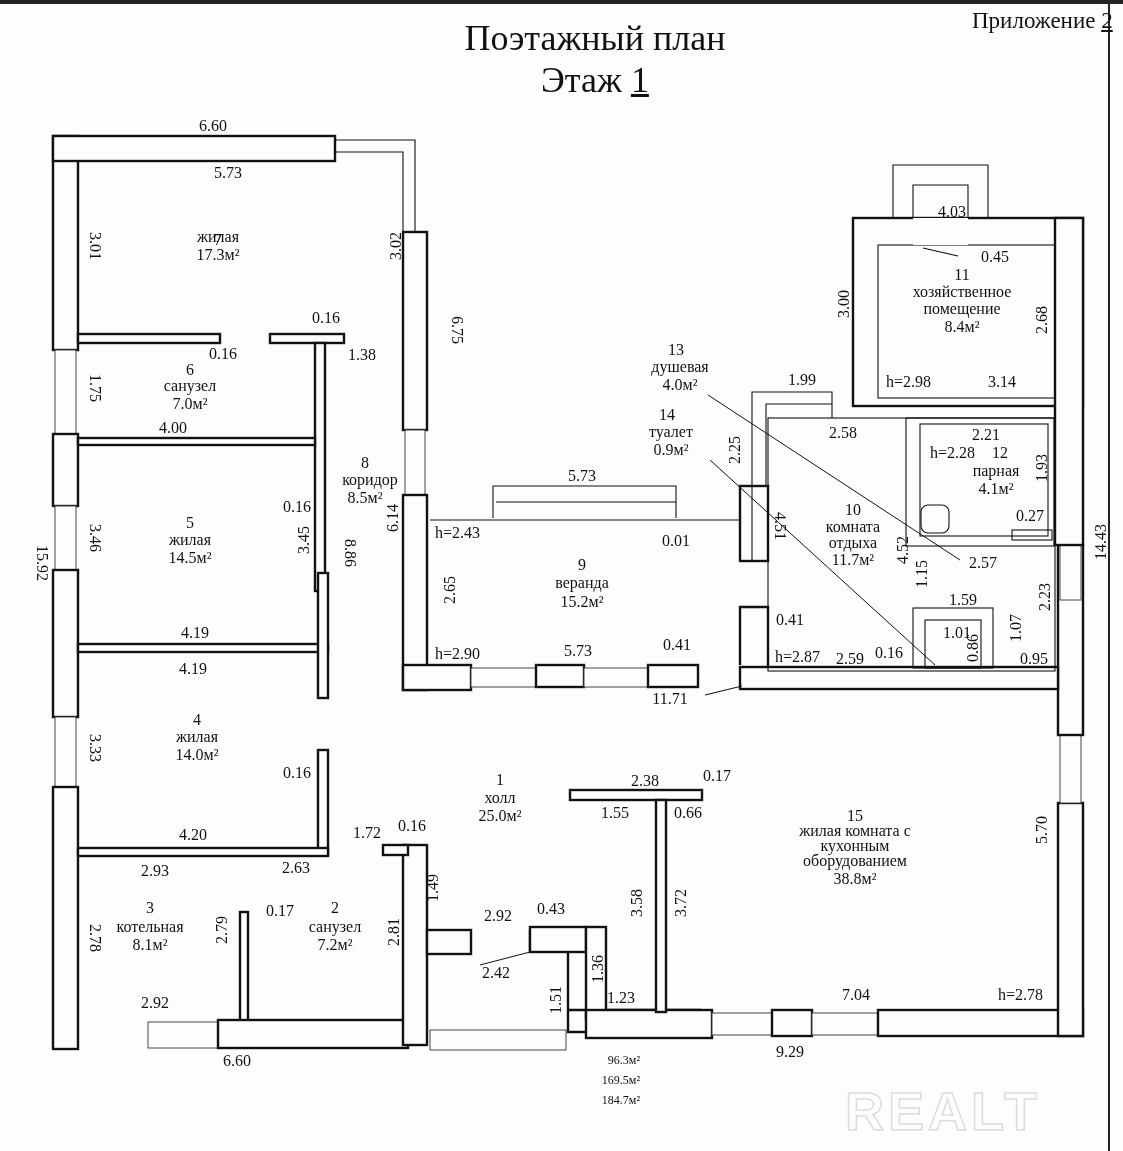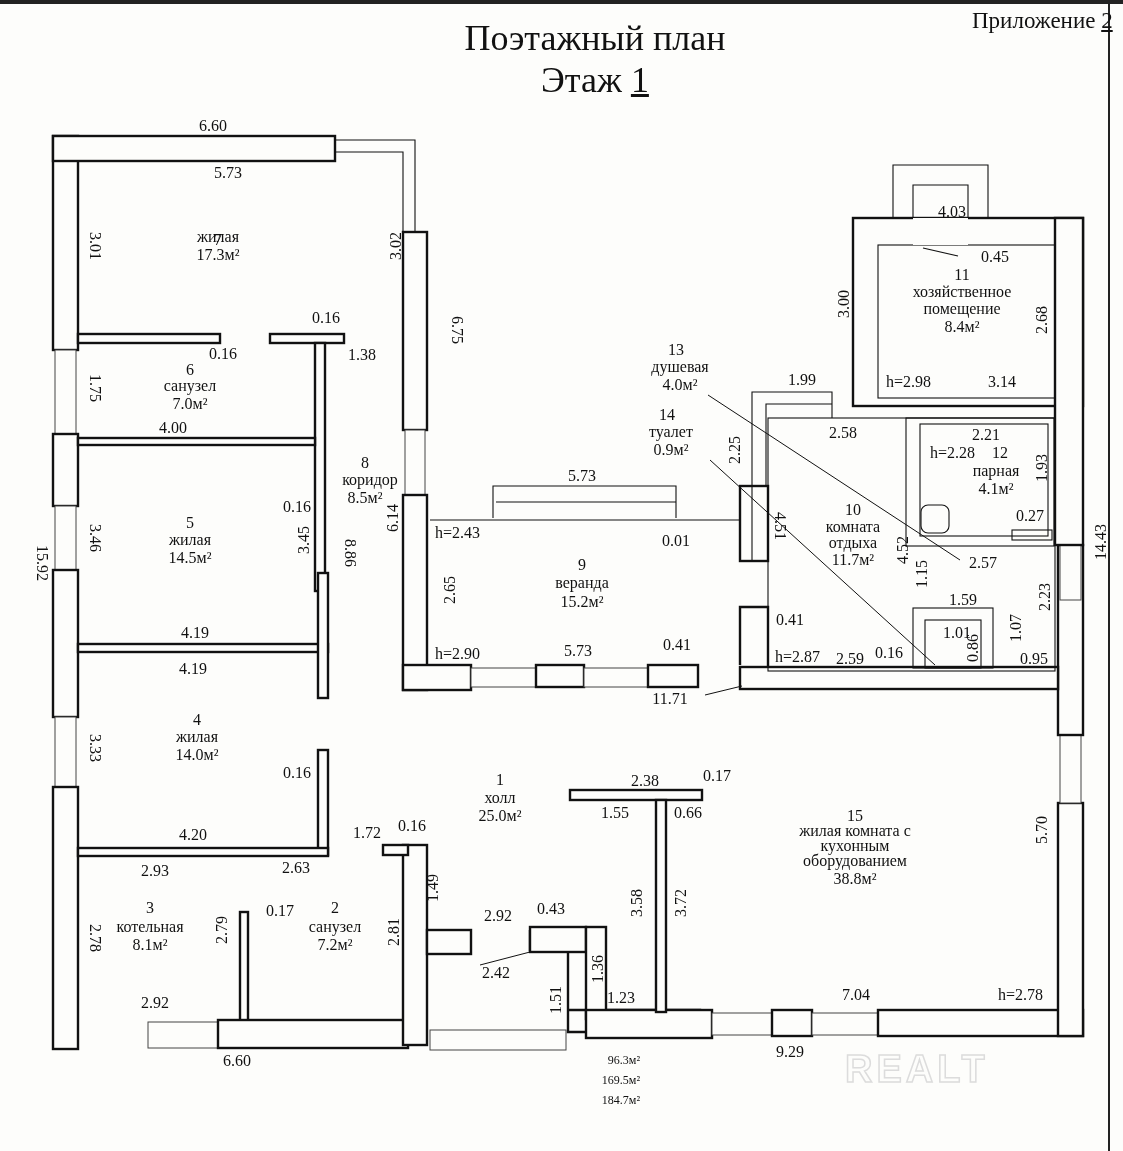--- a/index.html
+++ b/index.html
@@ -14,22 +14,22 @@
   .subtitle .num { text-decoration: underline; }
   svg#plan { position: absolute; left: 0; top: 0; }
   svg text { font-family: "Liberation Serif", "DejaVu Serif", serif; fill: #111; }
   .wall { fill: #fdfdfb; stroke: #111; stroke-width: 2.4; }
   .thin { fill: none; stroke: #111; stroke-width: 1.1; }
   .leader { fill: none; stroke: #111; stroke-width: 1; }
   .win { fill: #fdfdfb; stroke: #444; stroke-width: 1; }
   .dim { font-size: 16px; }
   .lbl { font-size: 16px; }
   .totals { position: absolute; left: 560px; top: 1050px; font-size: 12px; line-height: 20px; text-align: right; width: 80px; }
-  .watermark { position: absolute; left: 845px; top: 1048px; font-family: "Liberation Sans", sans-serif;
-               font-size: 38px; font-weight: bold; letter-spacing: 4px; color: transparent;
+  .watermark { position: absolute; left: 845px; top: 1080px; font-family: "Liberation Sans", sans-serif;
+               font-size: 54px; font-weight: bold; letter-spacing: 4px; color: transparent;
                -webkit-text-stroke: 1.5px #dcdcdc; }
 </style>
 </head>
 <body>
 
 <div class="frame-top"></div>
 <div class="frame-right"></div>
 
 <div class="appendix">
   <span>Приложение</span>

